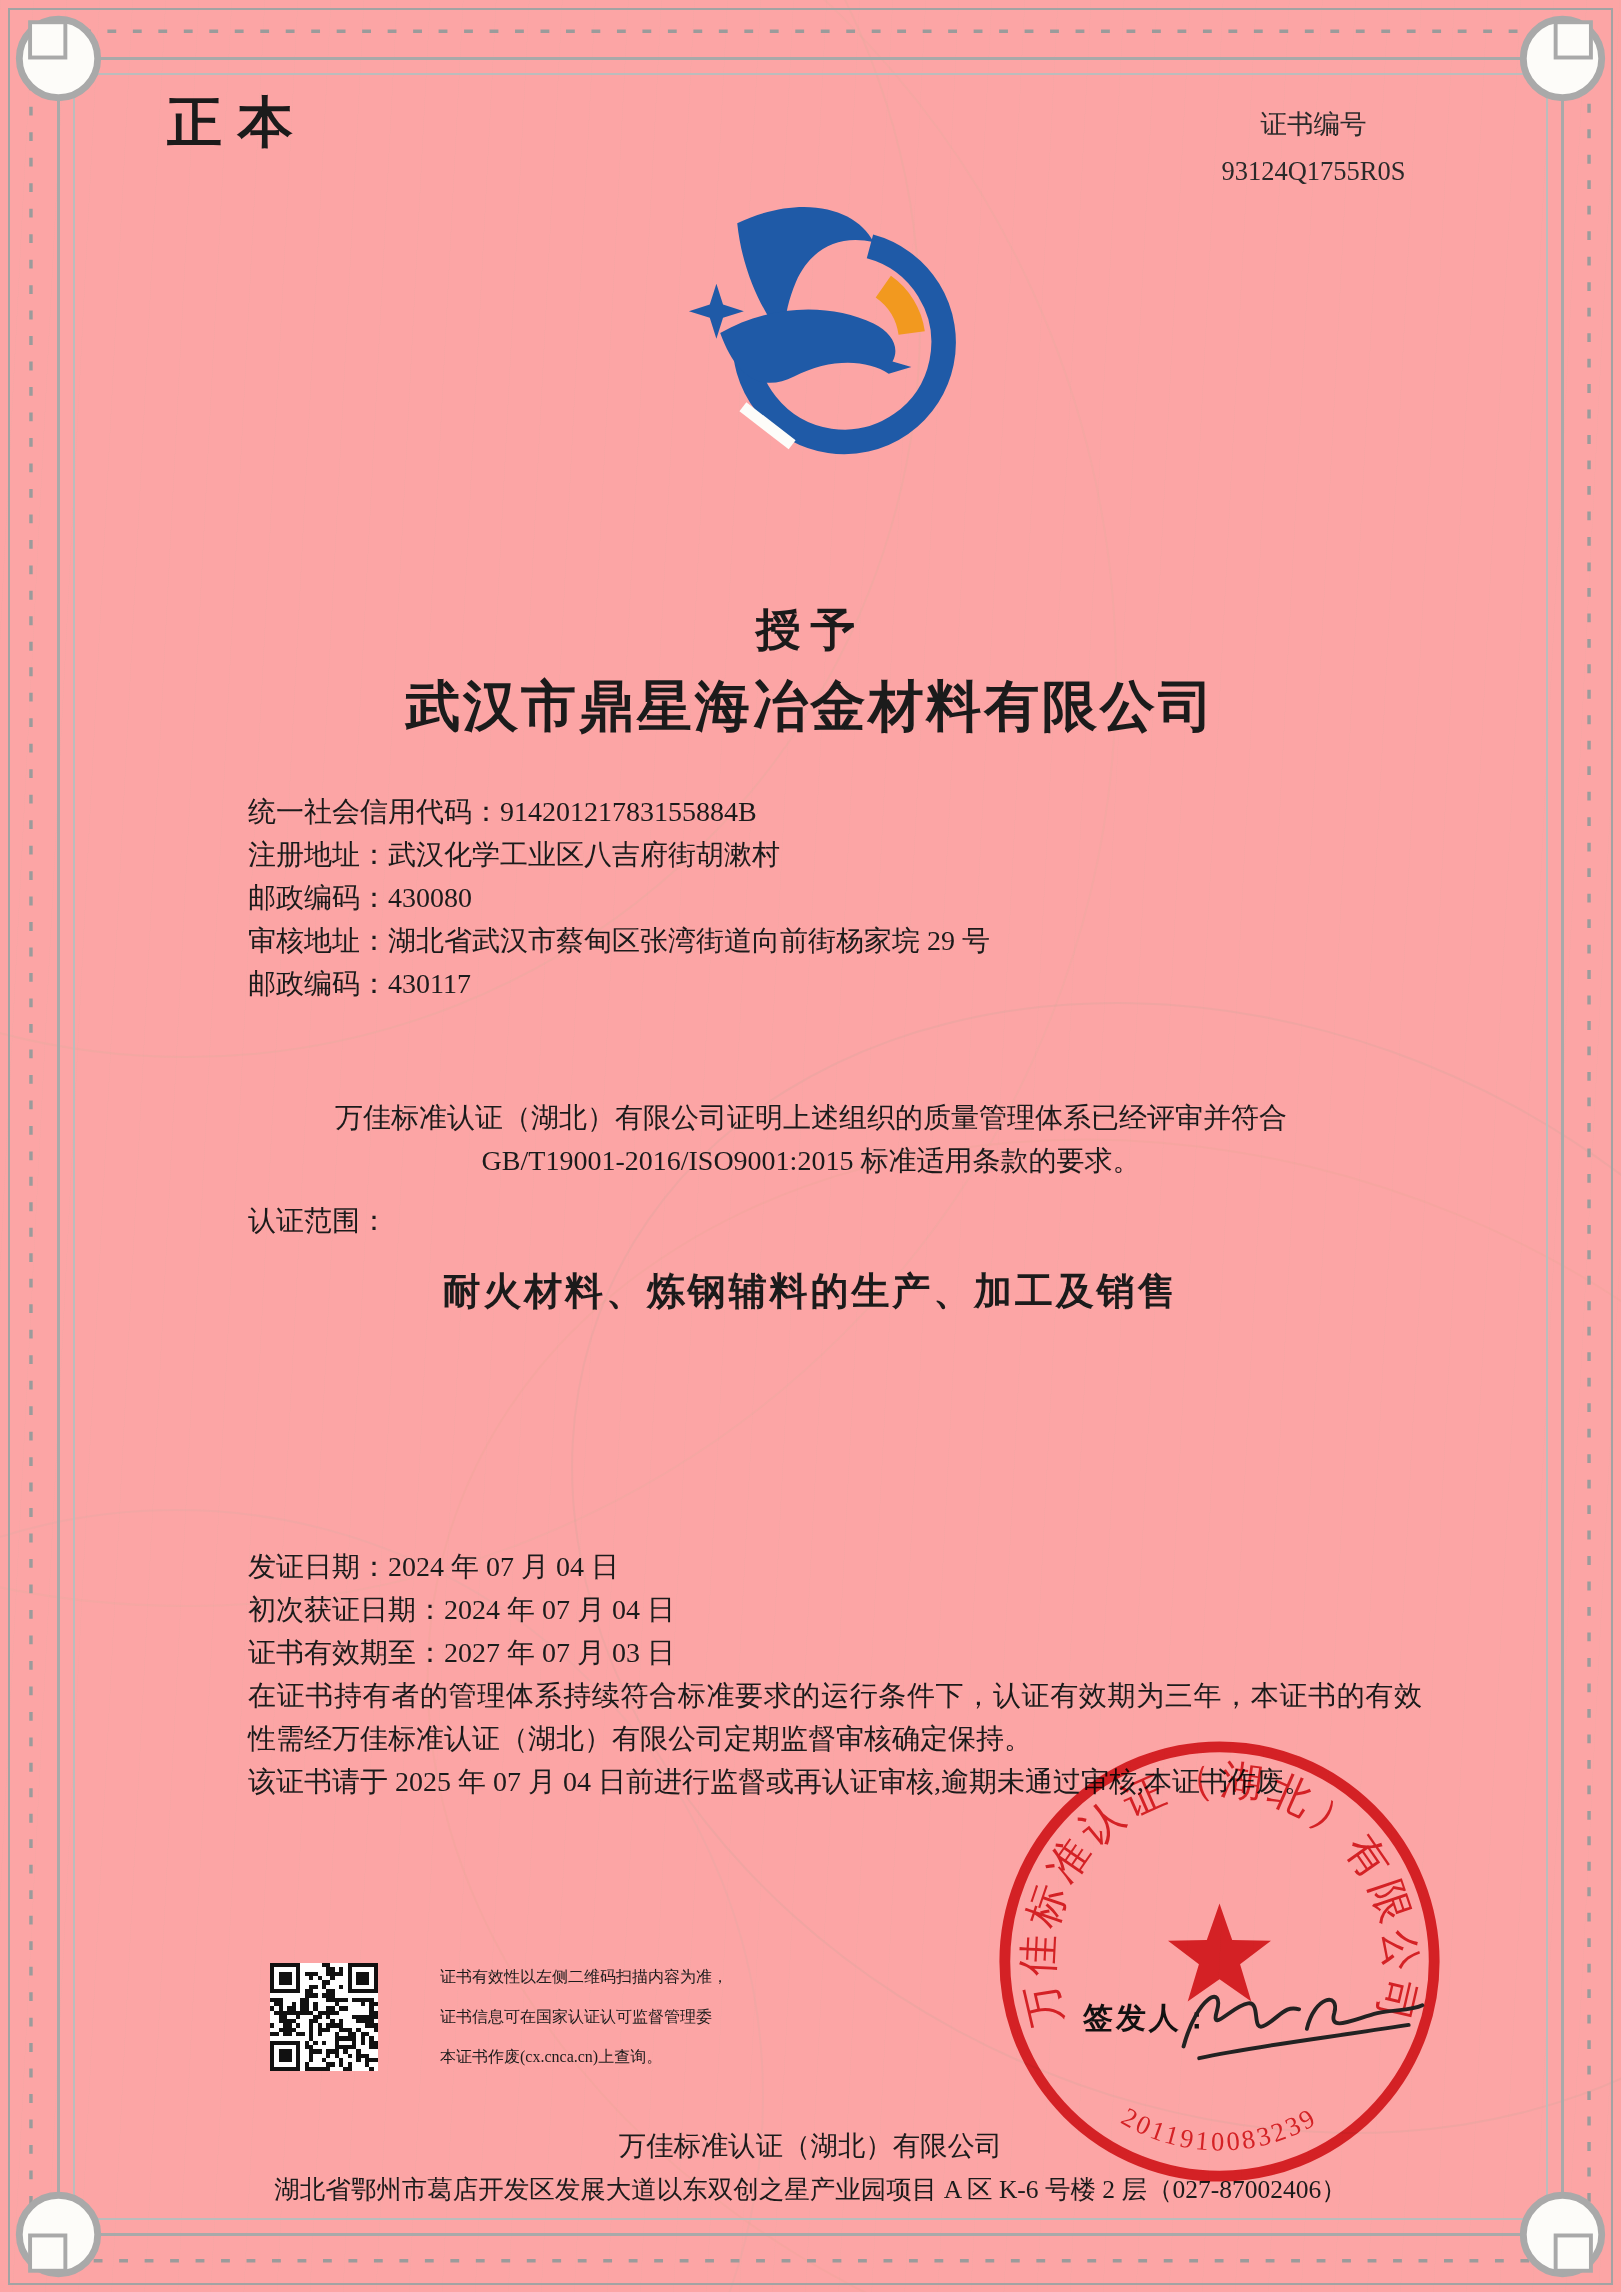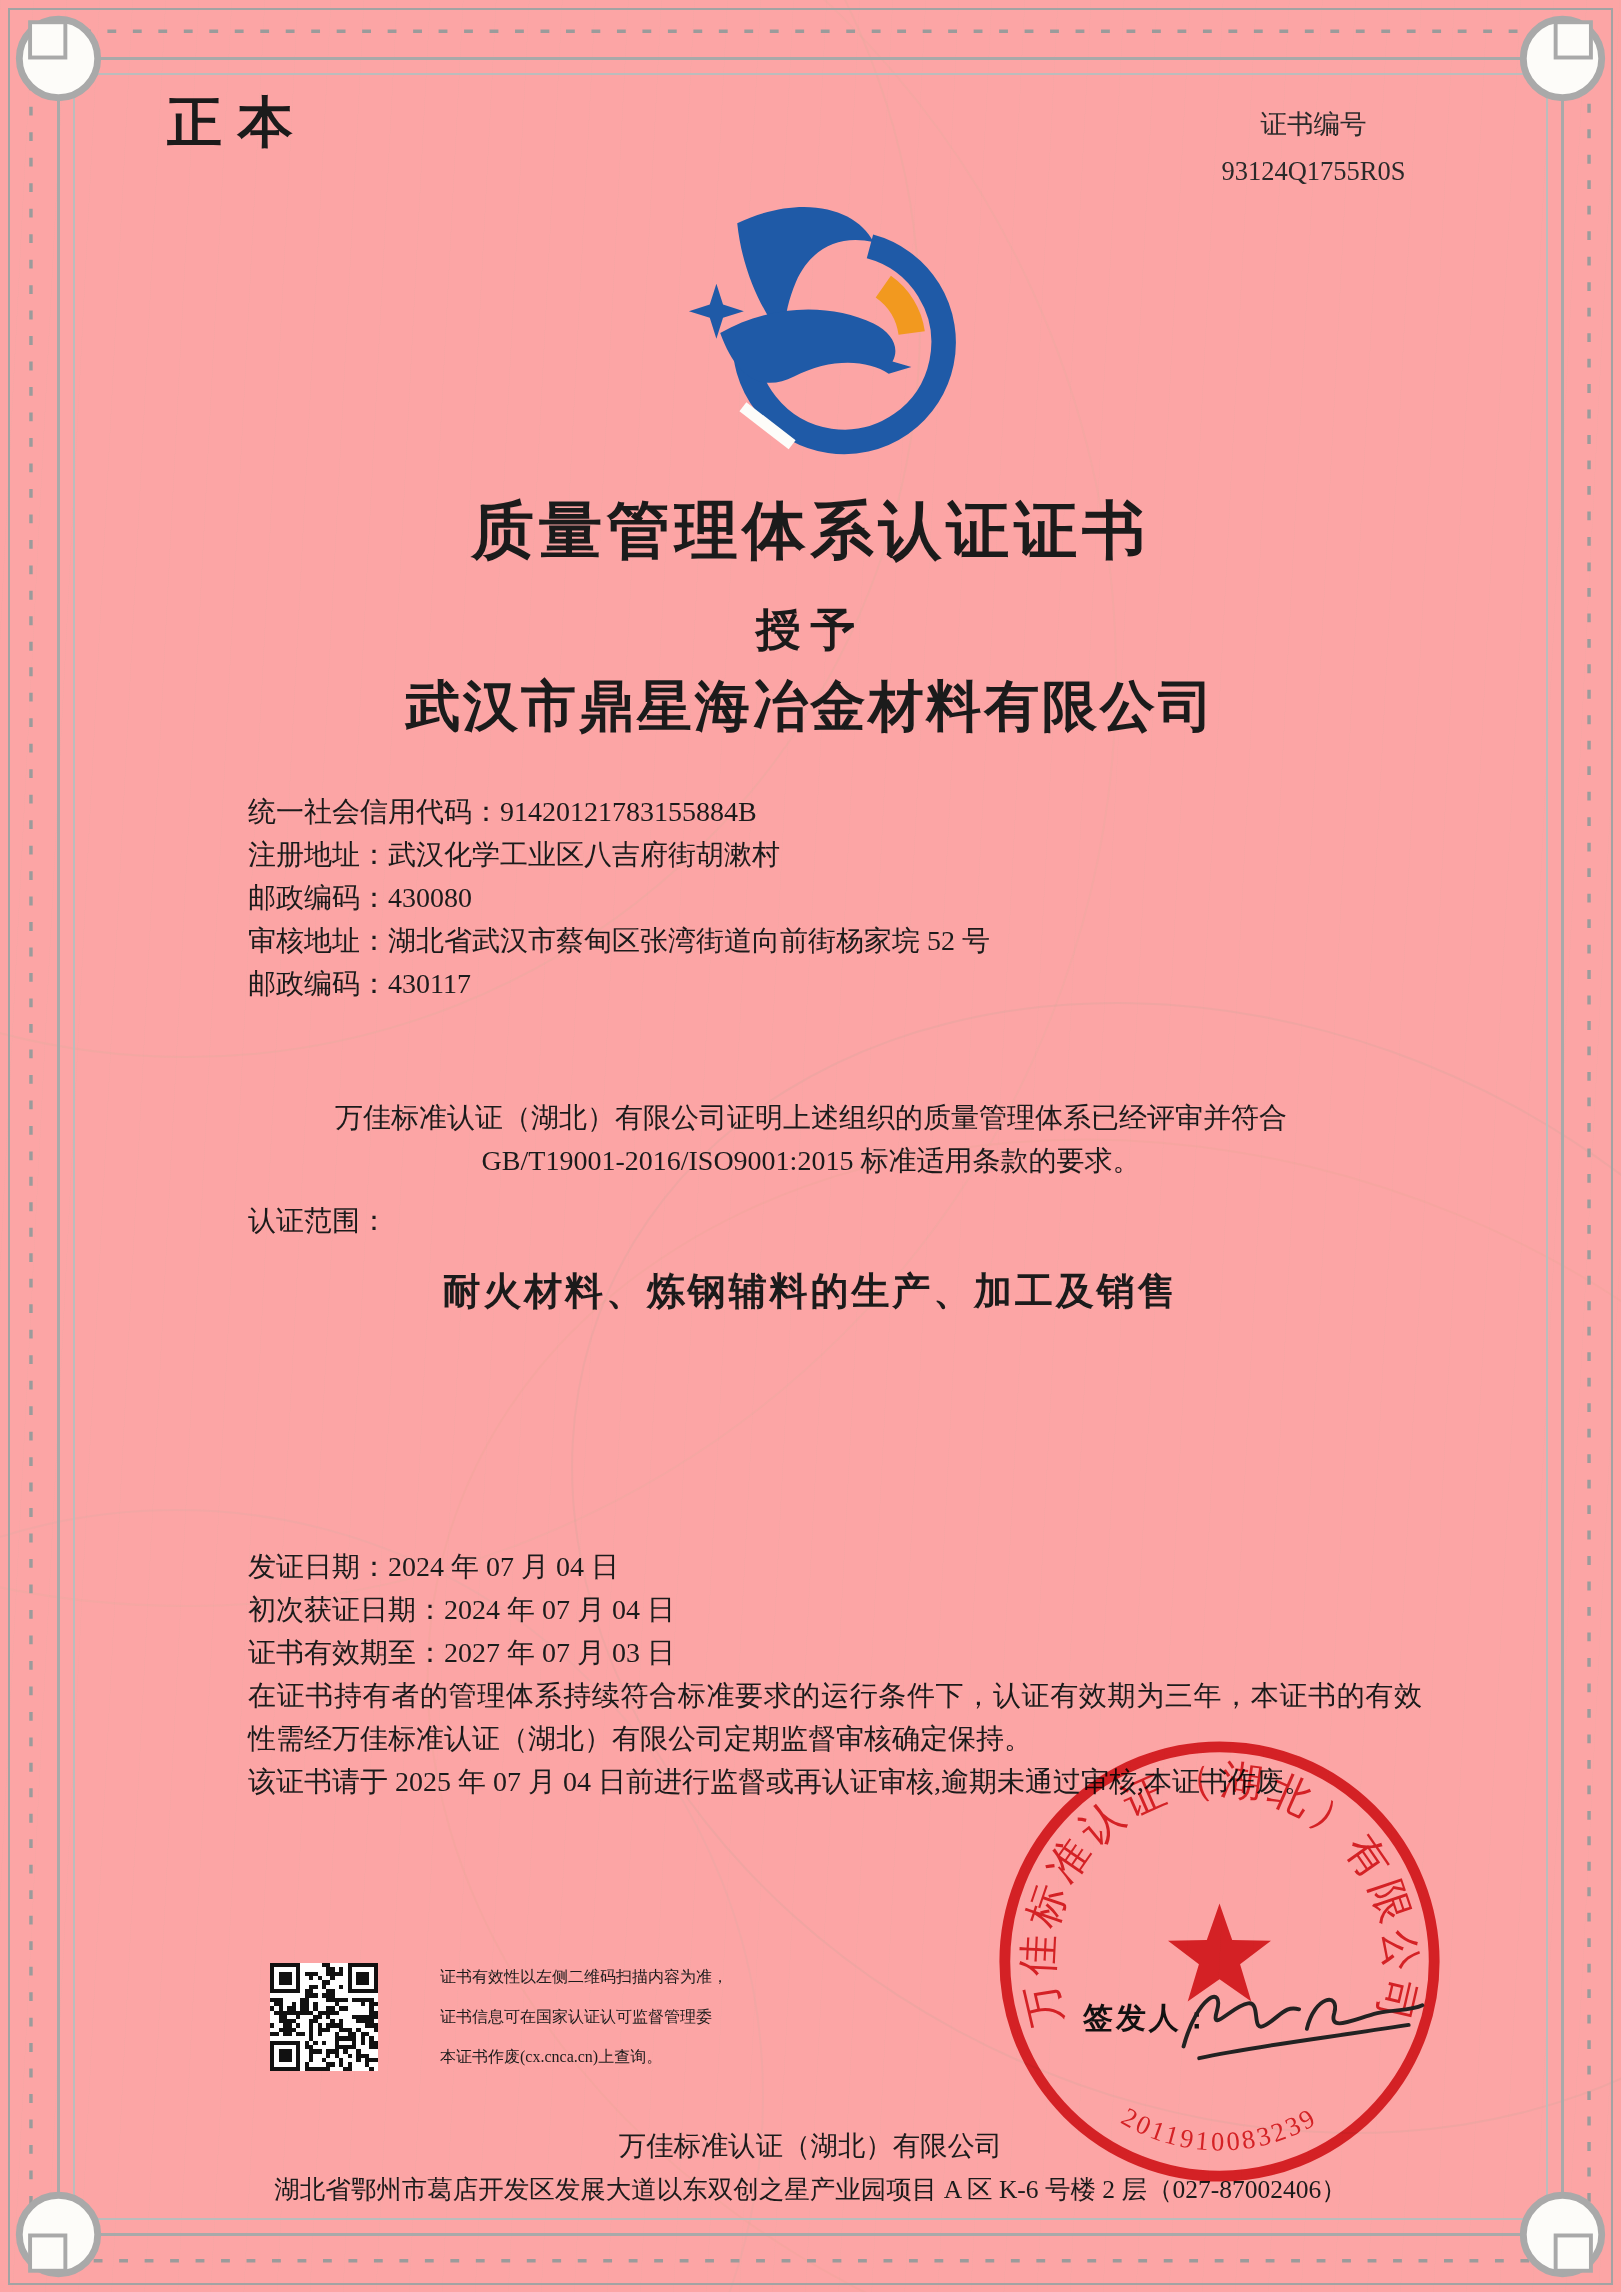--- a/index.html
+++ b/index.html
@@ -134,29 +134,28 @@
       <path class="blue" d="M52 34 C120 2 178 18 196 54 C160 46 130 60 114 96 C104 120 100 142 104 160 C84 136 58 92 52 34 Z"></path>
 
       <path class="blue" d="M34 150 C86 120 150 118 196 140 C216 150 224 166 216 180 L236 186 L212 193 C190 178 150 176 112 196 C80 212 52 200 34 150 Z"></path>
 
       <line x1="58" y1="228" x2="110" y2="268" stroke="#fdfcf9" stroke-width="12"></line>
 
       <path class="blue" d="M30 98 L37 120 L59 127 L37 134 L30 156 L23 134 L1 127 L23 120 Z"></path>
     </svg>
   </div>
 
-  <div class="abs title">质量管理体系认证证书</div>
   <div class="abs company">武汉市鼎星海冶金材料有限公司</div>
   <div class="abs award">授予</div>
 
   <div class="abs details">
     <div>统一社会信用代码：91420121783155884B</div>
     <div>注册地址：武汉化学工业区八吉府街胡漱村</div>
     <div>邮政编码：430080</div>
-    <div>审核地址：湖北省武汉市蔡甸区张湾街道向前街杨家垸 52 号</div>
+    <div>审核地址：湖北省武汉市蔡甸区张湾街道向前街杨家垸 29 号</div>
     <div>邮政编码：430117</div>
   </div>
 
   <div class="abs statement">
     <div>万佳标准认证（湖北）有限公司证明上述组织的质量管理体系已经评审并符合</div>
     <div>GB/T19001-2016/ISO9001:2015 标准适用条款的要求。</div>
   </div>
   <div class="abs scope-label">认证范围：</div>
   <div class="abs scope">耐火材料、炼钢辅料的生产、加工及销售</div>
 

